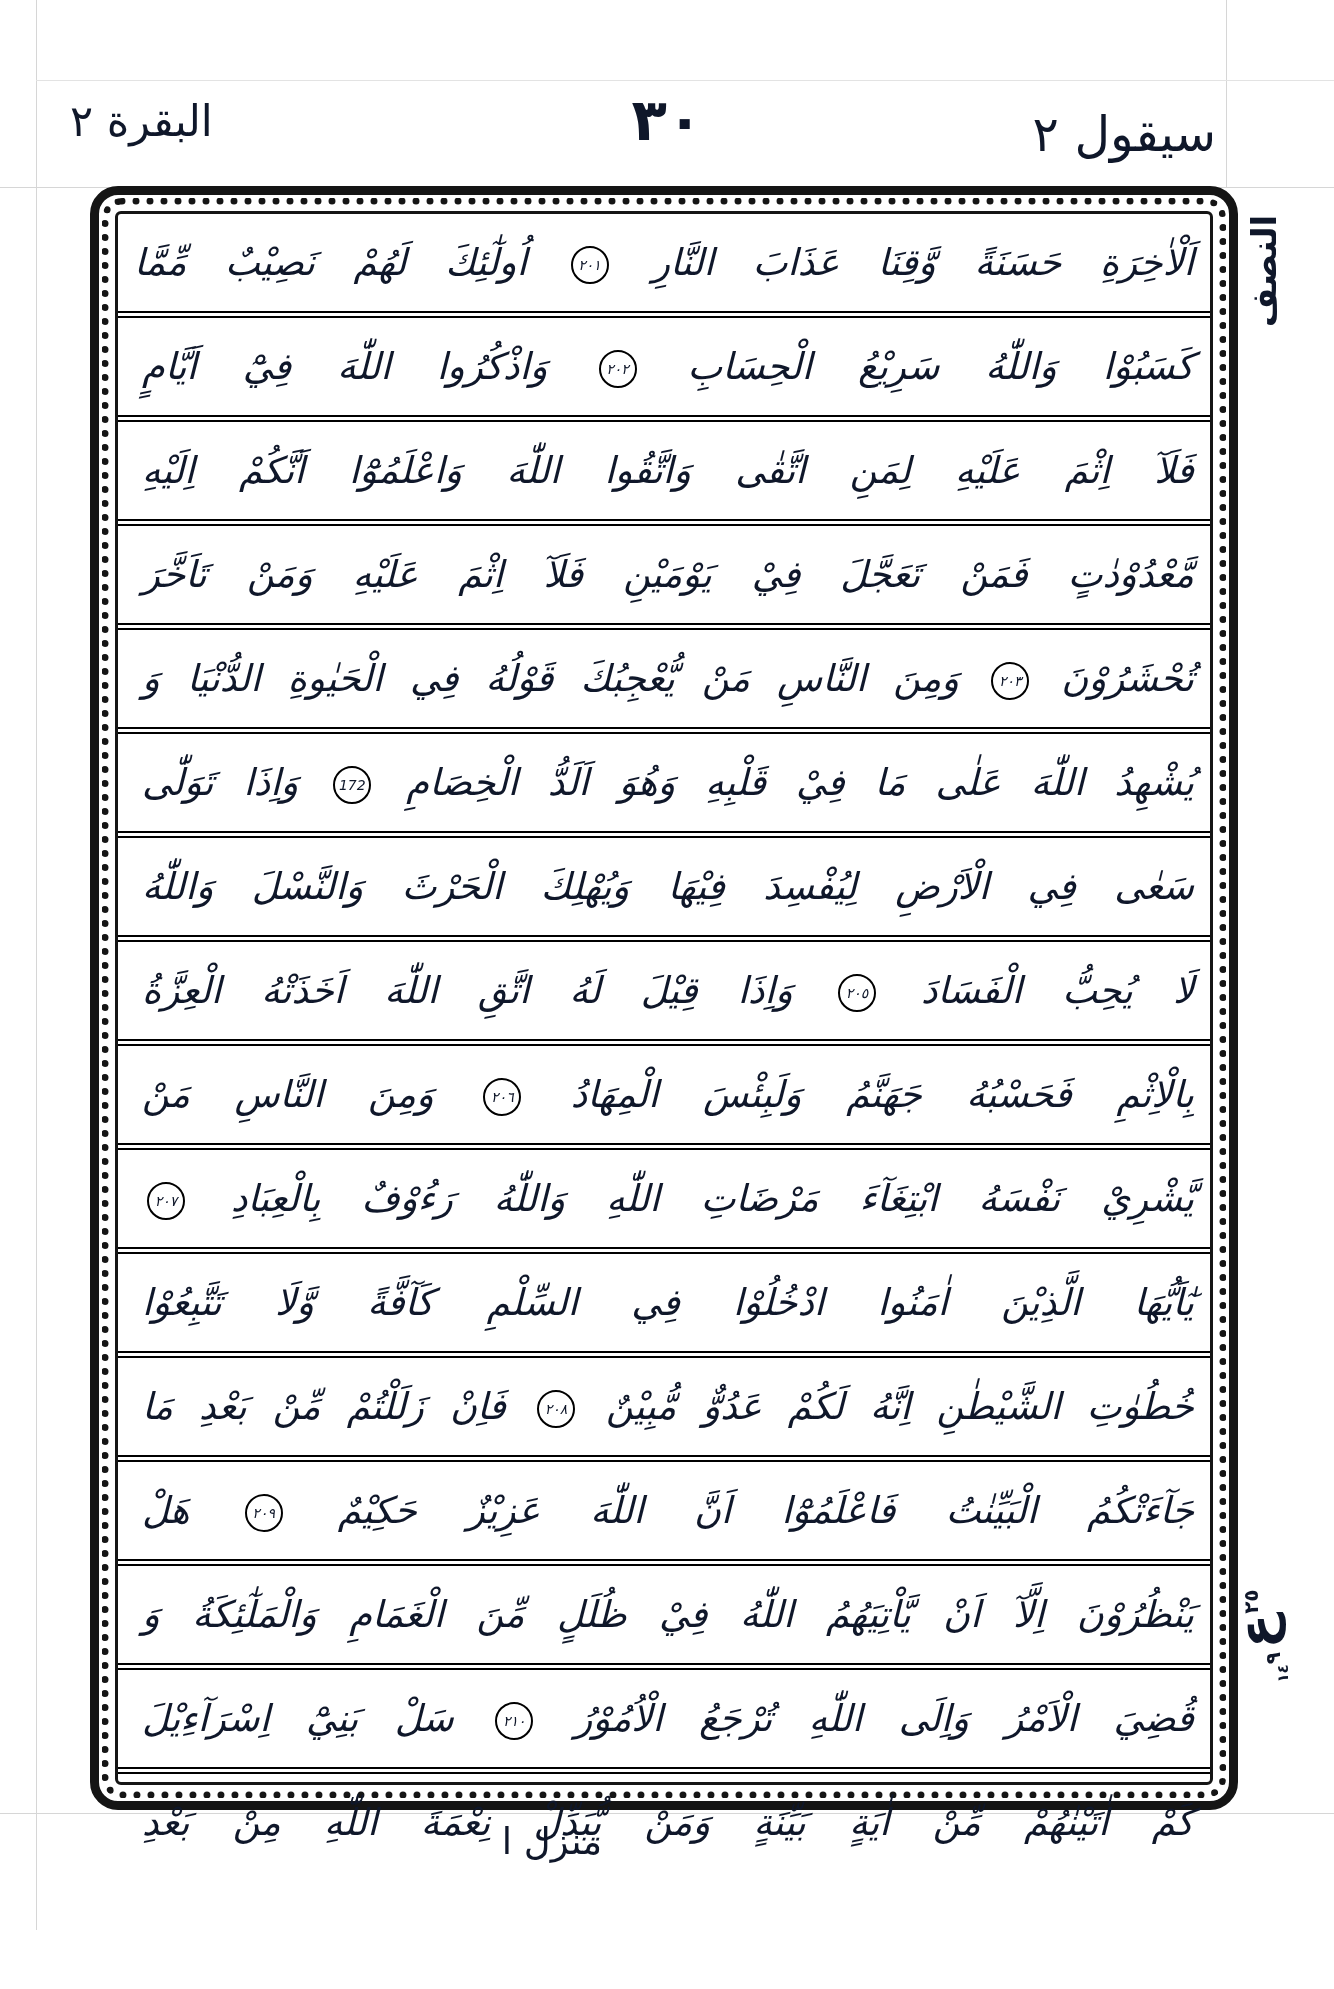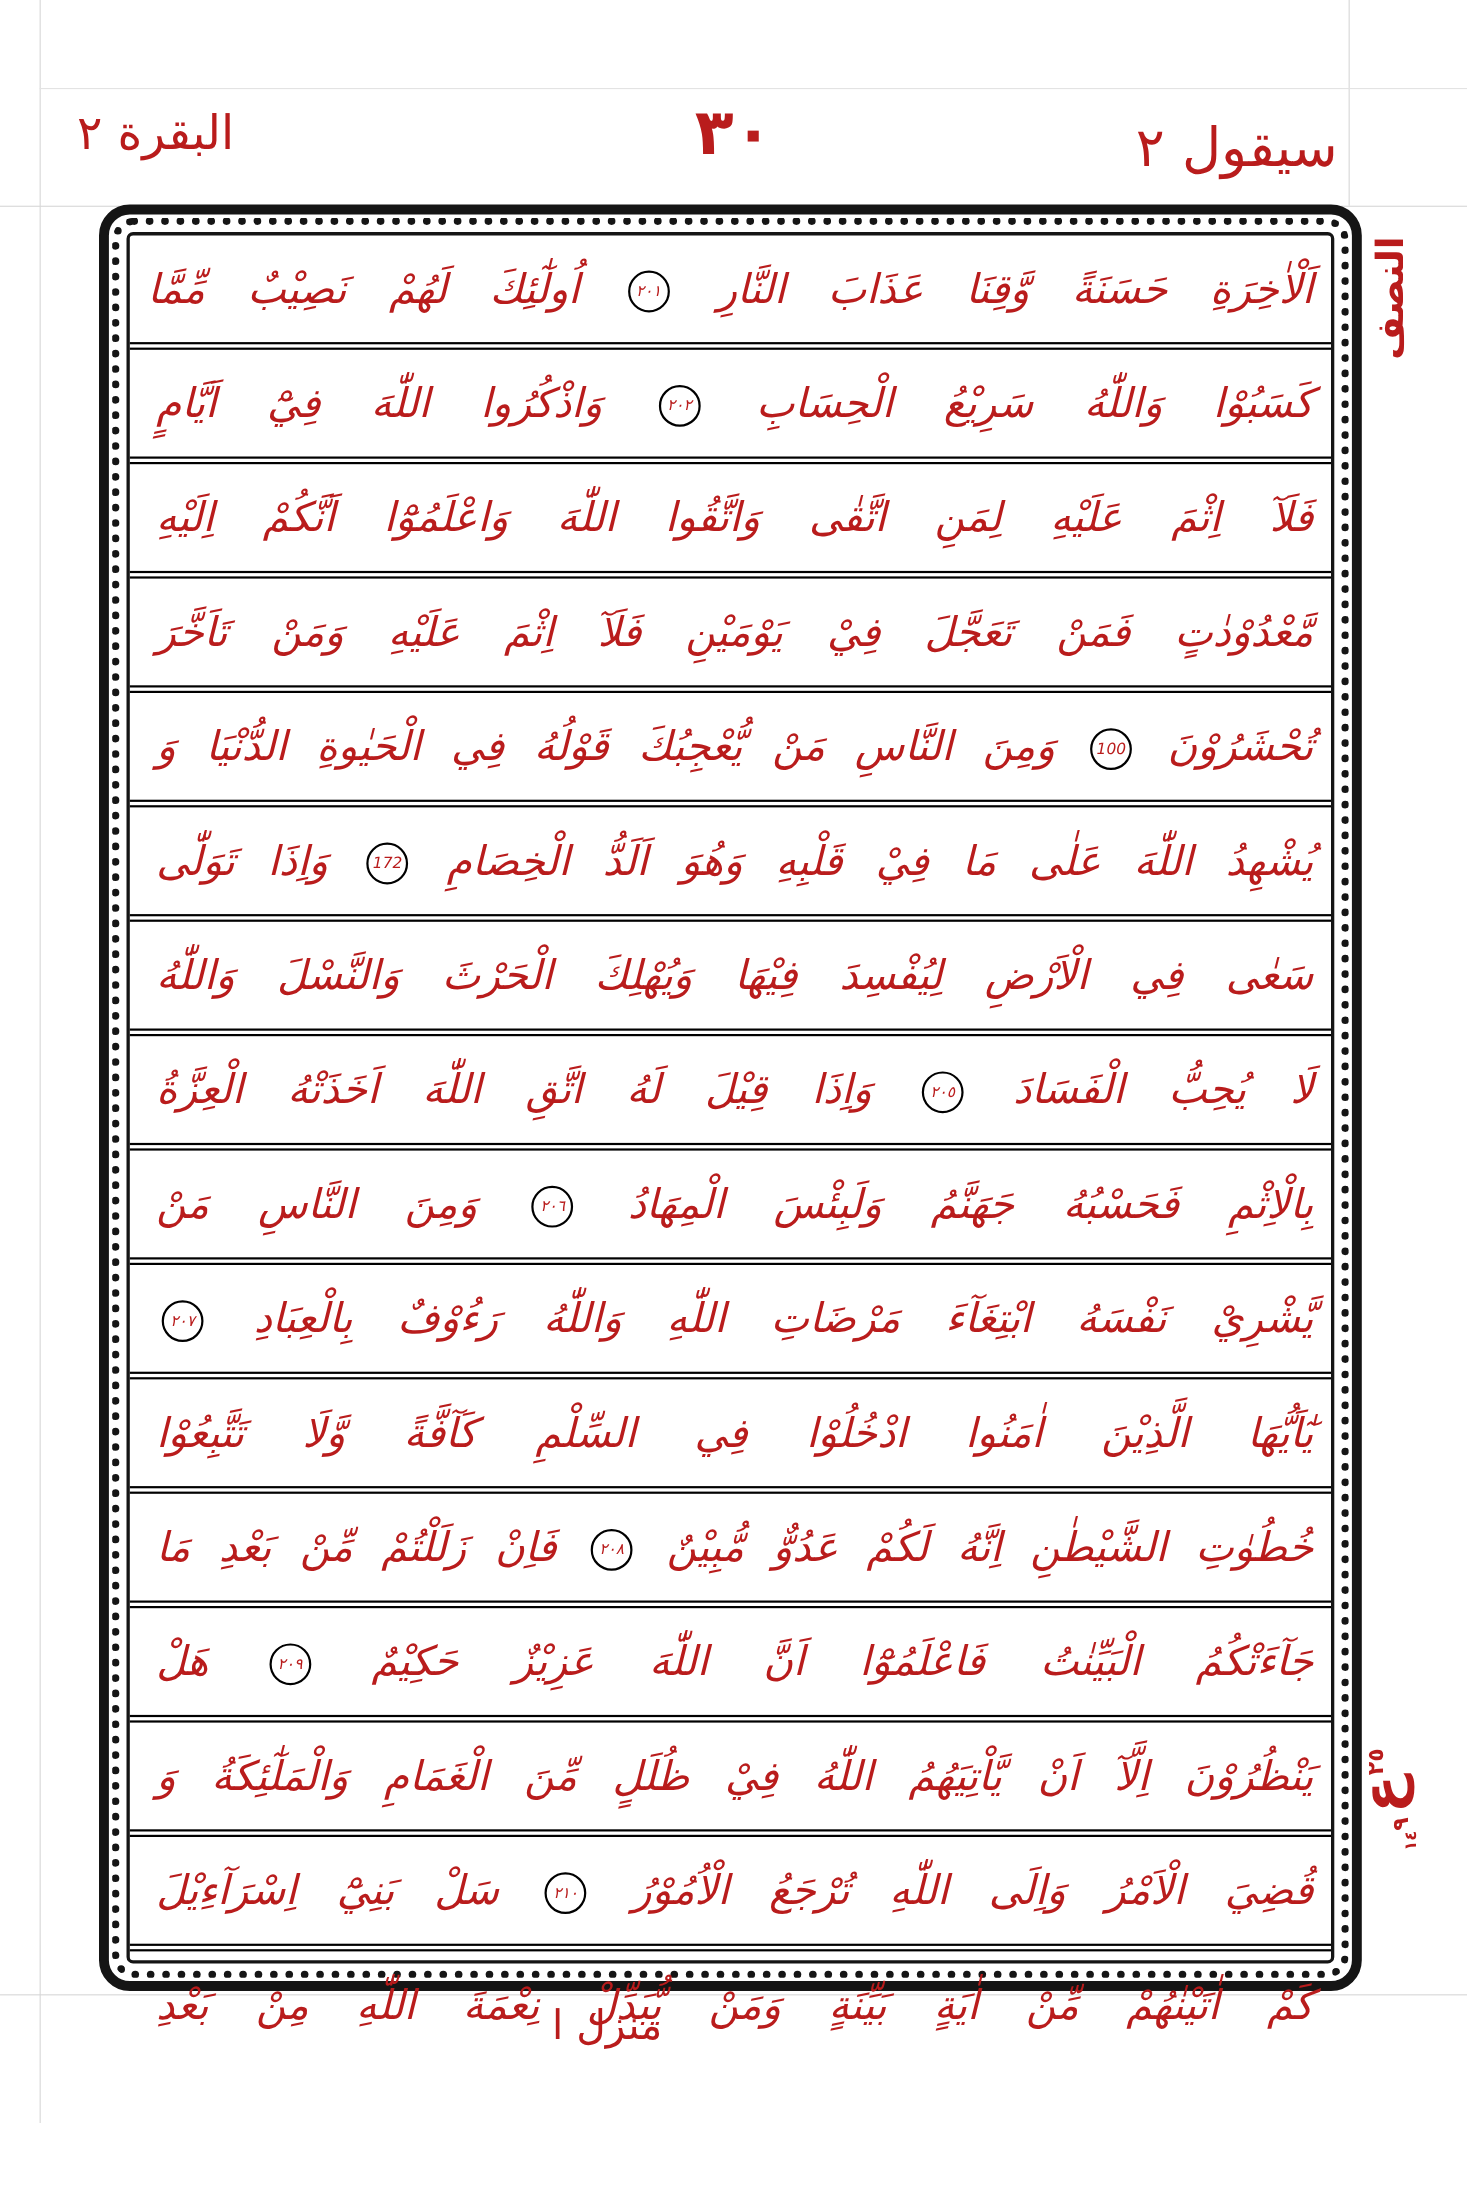--- a/index.html
+++ b/index.html
@@ -1,21 +1,21 @@
 <!DOCTYPE html>
 <html lang="ar" dir="rtl"><head>
 <meta charset="utf-8">
 <style>
   html,body{margin:0;padding:0;background:#ffffff;}
   .page{
     position:relative;
     width:1334px;height:1989px;
     background:#ffffff;
     font-family:"DejaVu Sans", sans-serif;
-    color:#b91c1c;
+    color:#0f172a;
     overflow:hidden;
   }
   
   .scanline{position:absolute;background:#d6d6d6;}
   .v1{left:36px;top:0;width:1px;height:1930px;}
   .v2{left:1226px;top:0;width:1px;height:187px;}
   .h1{left:36px;top:80px;width:1298px;height:1px;background:#e3e3e3;}
   .h2{left:0;top:187px;width:1334px;height:1px;}
   .h3{left:0;top:1813px;width:1334px;height:1px;}
 
@@ -97,21 +97,21 @@
   <div class="hdr-center">٣٠</div>
   <div class="hdr-right">سيقول ٢</div>
 
   <div class="frame">
     <div class="beaded">
       <div class="inner" id="lines-container">
           <div class="line"><span>اَلْاٰخِرَةِ حَسَنَةً وَّقِنَا عَذَابَ النَّارِ</span> <span class="ayah-num">٢٠١</span> <span>اُولٰٓئِكَ لَهُمْ نَصِيْبٌ مِّمَّا</span> </div>
           <div class="line"><span>كَسَبُوْا وَاللّٰهُ سَرِيْعُ الْحِسَابِ</span> <span class="ayah-num">٢٠٢</span> <span>وَاذْكُرُوا اللّٰهَ فِيْٓ اَيَّامٍ</span> </div>
           <div class="line"><span>فَلَآ اِثْمَ عَلَيْهِ لِمَنِ اتَّقٰى وَاتَّقُوا اللّٰهَ وَاعْلَمُوْٓا اَنَّكُمْ اِلَيْهِ</span> </div>
           <div class="line"><span>مَّعْدُوْدٰتٍ فَمَنْ تَعَجَّلَ فِيْ يَوْمَيْنِ فَلَآ اِثْمَ عَلَيْهِ وَمَنْ تَاَخَّرَ</span> </div>
-          <div class="line"><span>تُحْشَرُوْنَ</span> <span class="ayah-num">100</span> <span>وَمِنَ النَّاسِ مَنْ يُّعْجِبُكَ قَوْلُهُ فِي الْحَيٰوةِ الدُّنْيَا وَ</span> </div>
+          <div class="line"><span>تُحْشَرُوْنَ</span> <span class="ayah-num">٢٠٣</span> <span>وَمِنَ النَّاسِ مَنْ يُّعْجِبُكَ قَوْلُهُ فِي الْحَيٰوةِ الدُّنْيَا وَ</span> </div>
           <div class="line"><span>يُشْهِدُ اللّٰهَ عَلٰى مَا فِيْ قَلْبِهِ وَهُوَ اَلَدُّ الْخِصَامِ</span> <span class="ayah-num">172</span> <span>وَاِذَا تَوَلّٰى</span> </div>
           <div class="line"><span>سَعٰى فِي الْاَرْضِ لِيُفْسِدَ فِيْهَا وَيُهْلِكَ الْحَرْثَ وَالنَّسْلَ وَاللّٰهُ</span> </div>
           <div class="line"><span>لَا يُحِبُّ الْفَسَادَ</span> <span class="ayah-num">٢٠٥</span> <span>وَاِذَا قِيْلَ لَهُ اتَّقِ اللّٰهَ اَخَذَتْهُ الْعِزَّةُ</span> </div>
           <div class="line"><span>بِالْاِثْمِ فَحَسْبُهُ جَهَنَّمُ وَلَبِئْسَ الْمِهَادُ</span> <span class="ayah-num">٢٠٦</span> <span>وَمِنَ النَّاسِ مَنْ</span> </div>
           <div class="line"><span>يَّشْرِيْ نَفْسَهُ ابْتِغَآءَ مَرْضَاتِ اللّٰهِ وَاللّٰهُ رَءُوْفٌ بِالْعِبَادِ</span> <span class="ayah-num">٢٠٧</span> </div>
           <div class="line"><span>يٰٓاَيُّهَا الَّذِيْنَ اٰمَنُوا ادْخُلُوْا فِي السِّلْمِ كَآفَّةً وَّلَا تَتَّبِعُوْا</span> </div>
           <div class="line"><span>خُطُوٰتِ الشَّيْطٰنِ اِنَّهُ لَكُمْ عَدُوٌّ مُّبِيْنٌ</span> <span class="ayah-num">٢٠٨</span> <span>فَاِنْ زَلَلْتُمْ مِّنْ بَعْدِ مَا</span> </div>
           <div class="line"><span>جَآءَتْكُمُ الْبَيِّنٰتُ فَاعْلَمُوْٓا اَنَّ اللّٰهَ عَزِيْزٌ حَكِيْمٌ</span> <span class="ayah-num">٢٠٩</span> <span>هَلْ</span> </div>
           <div class="line"><span>يَنْظُرُوْنَ اِلَّآ اَنْ يَّاْتِيَهُمُ اللّٰهُ فِيْ ظُلَلٍ مِّنَ الْغَمَامِ وَالْمَلٰٓئِكَةُ وَ</span> </div>
           <div class="line"><span>قُضِيَ الْاَمْرُ وَاِلَى اللّٰهِ تُرْجَعُ الْاُمُوْرُ</span> <span class="ayah-num">٢١٠</span> <span>سَلْ بَنِيْٓ اِسْرَآءِيْلَ</span> </div>

